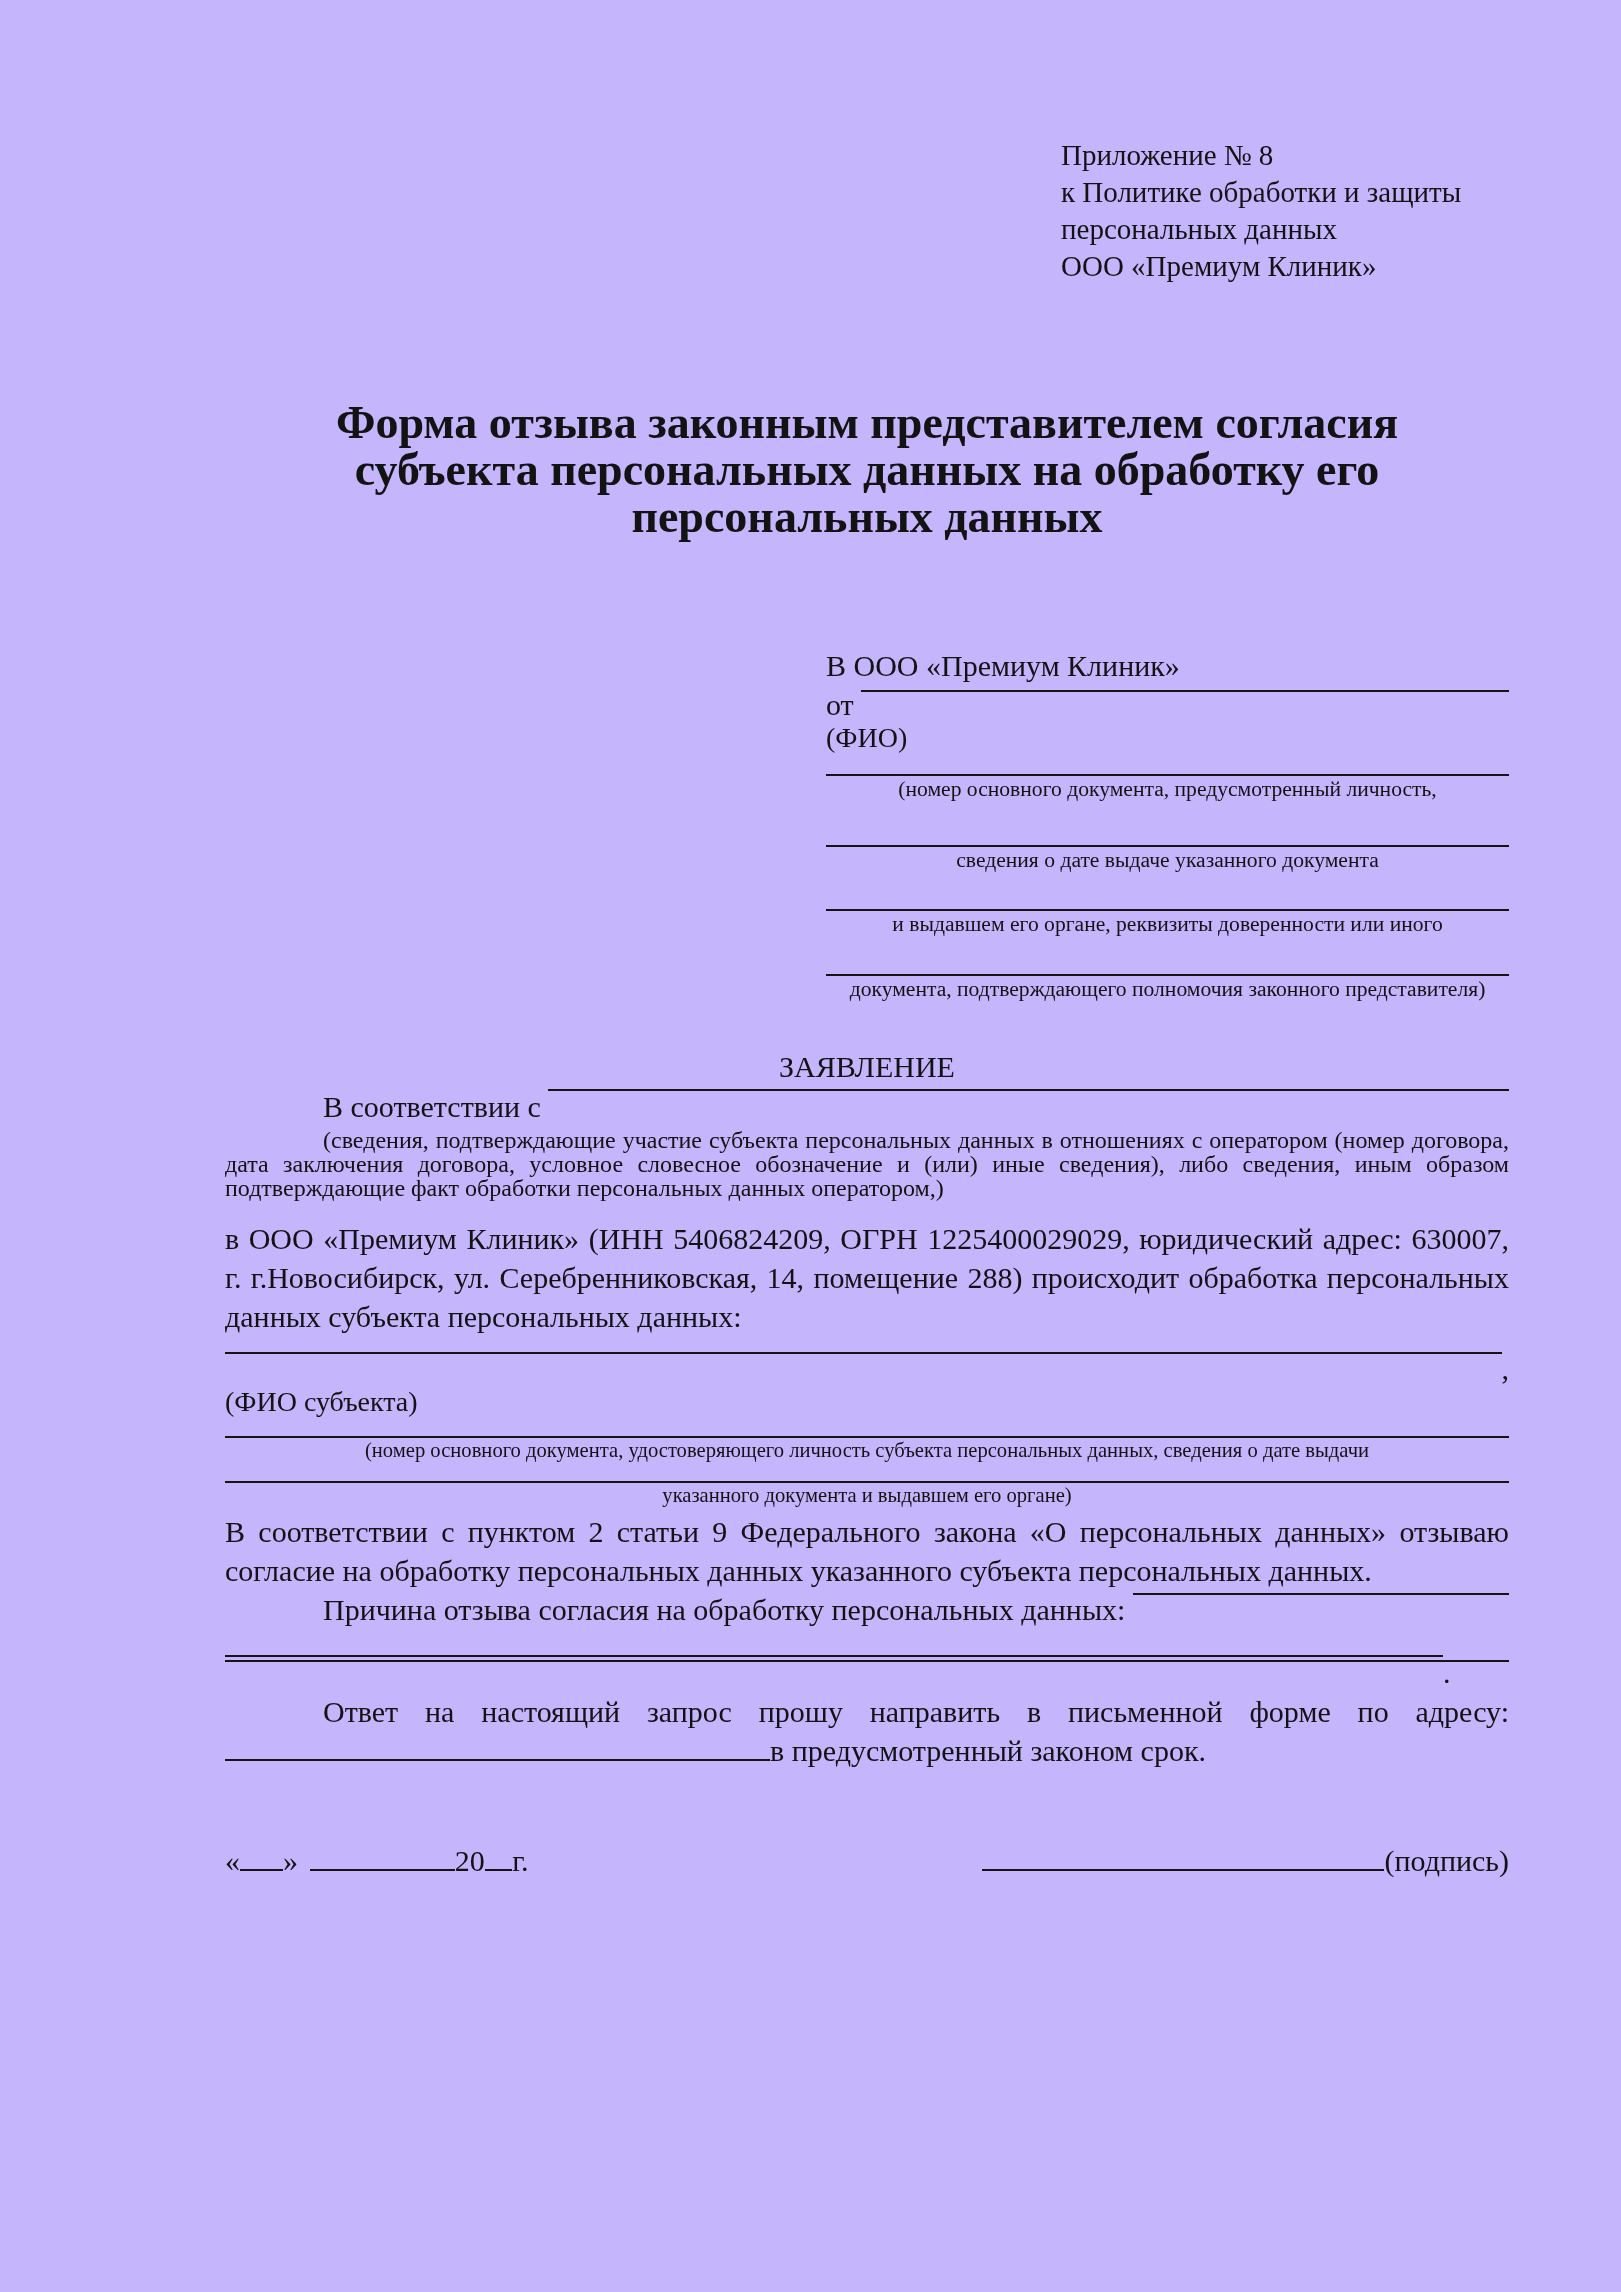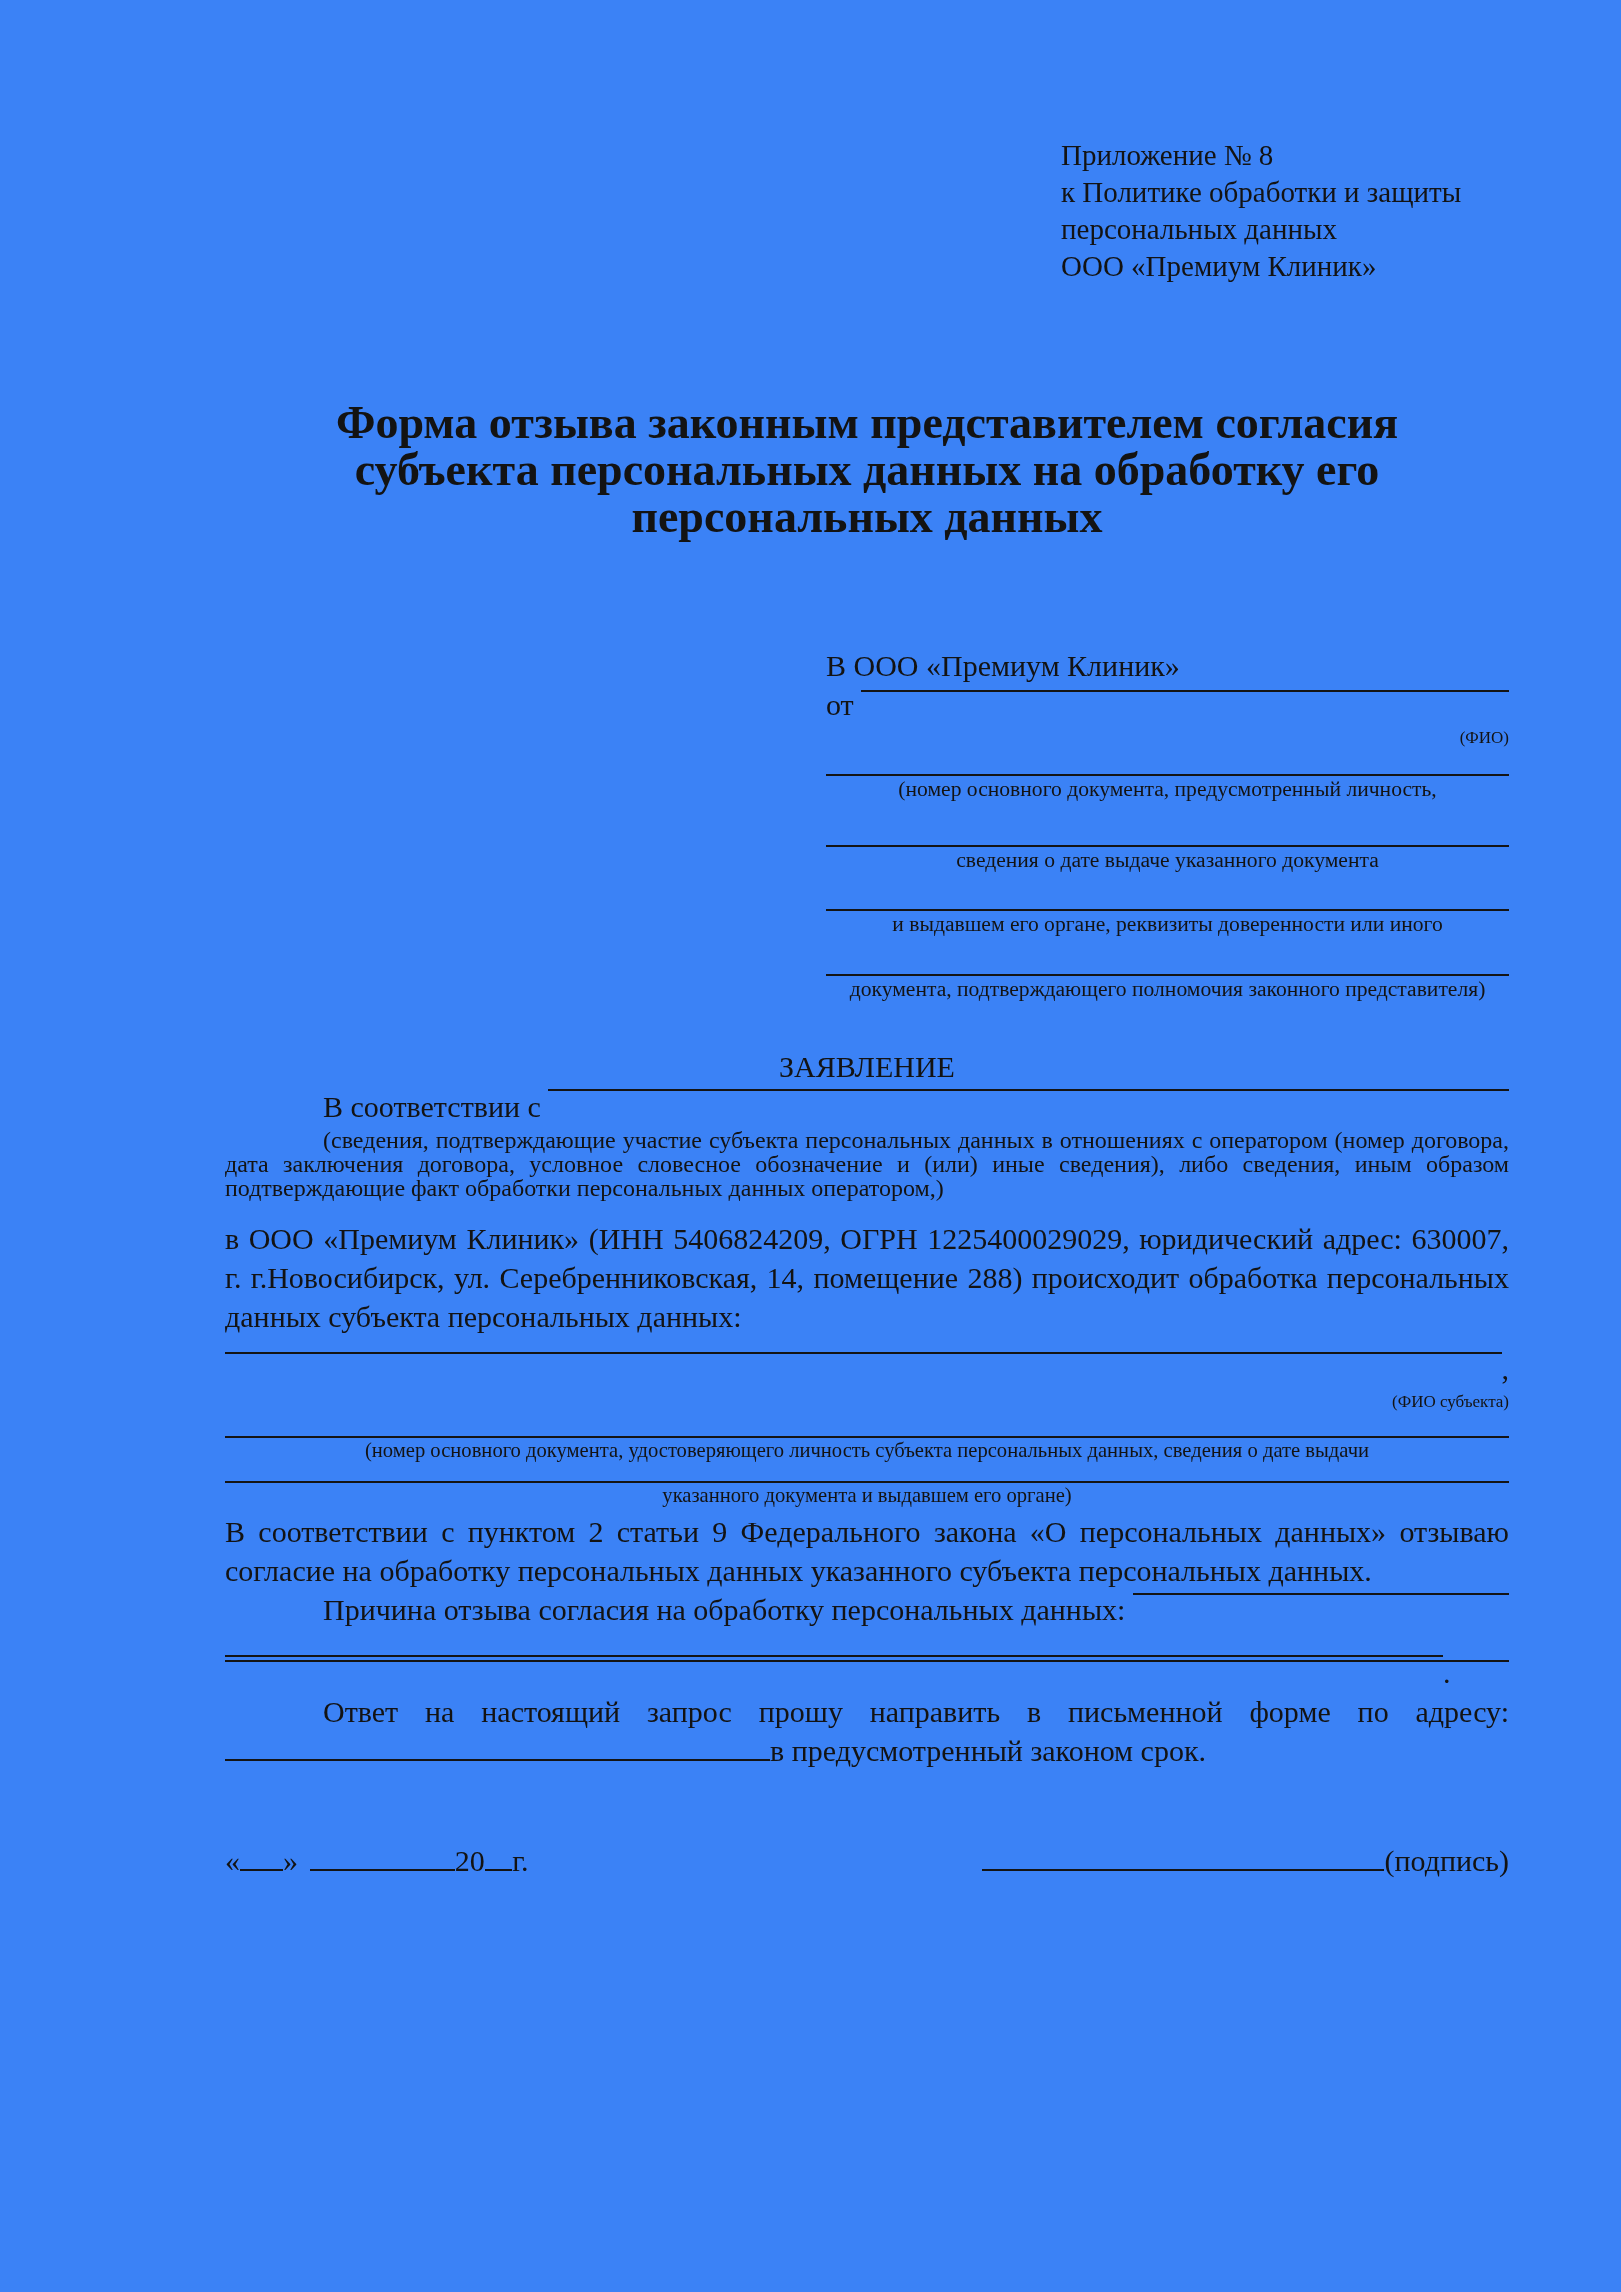--- a/index.html
+++ b/index.html
@@ -1,37 +1,37 @@
 <!DOCTYPE html>
 <html><head>
 <meta charset="utf-8">
 <style>
   html,body{margin:0;padding:0;background:#ffffff;}
   .page{
-    width:1621px;height:2293px;background:#3b82f6;
+    width:1621px;height:2293px;background:#c4b5fd;
     font-family:"Liberation Serif","DejaVu Serif",serif;
     color:#131313;box-sizing:border-box;
     padding:137px 112px 0 225px;position:relative;overflow:hidden;
   }
   
   .hdr{margin-left:836px;font-size:29px;line-height:37px;}
   
   .title{margin:114px auto 0;max-width:1166px;text-align:center;
          font-weight:bold;font-size:46px;line-height:47px;}
   
   .addr{margin-left:601px;margin-top:106px;font-size:30px;line-height:39px;}
   .row{display:flex;align-items:flex-start;}
   .lbl{white-space:pre;}
   .fill{flex:1 1 auto;position:relative;min-height:1px;}
   .fill::after{content:"";position:absolute;left:0;right:0;bottom:-3.9px;
                border-bottom:2.9px solid #141414;}
   .addr .row .fill::after{bottom:-5.9px;}
   .blank{border-bottom:2.9px solid #141414;}
   .cap{text-align:center;font-size:21.6px;line-height:26.5px;}
-  .cap24{text-align:right;font-size:17px;line-height:28px;}
+  .cap24{text-align:left;font-size:28px;line-height:28px;}
   .cap21{text-align:center;font-size:20.6px;line-height:25.5px;}
   
   .heading{text-align:center;font-size:30px;line-height:41px;margin-top:43px;}
   .body{font-size:30px;line-height:39px;margin:0;}
   .just{text-align:justify;}
   .indent{text-indent:98px;}
   .rowpad{padding-left:98px;}
   .footnote{font-size:24px;line-height:24px;text-align:justify;
             text-indent:98px;margin:2px 0 19px 0;}
   .ul{display:inline-block;border-bottom:2.9px solid #141414;}

